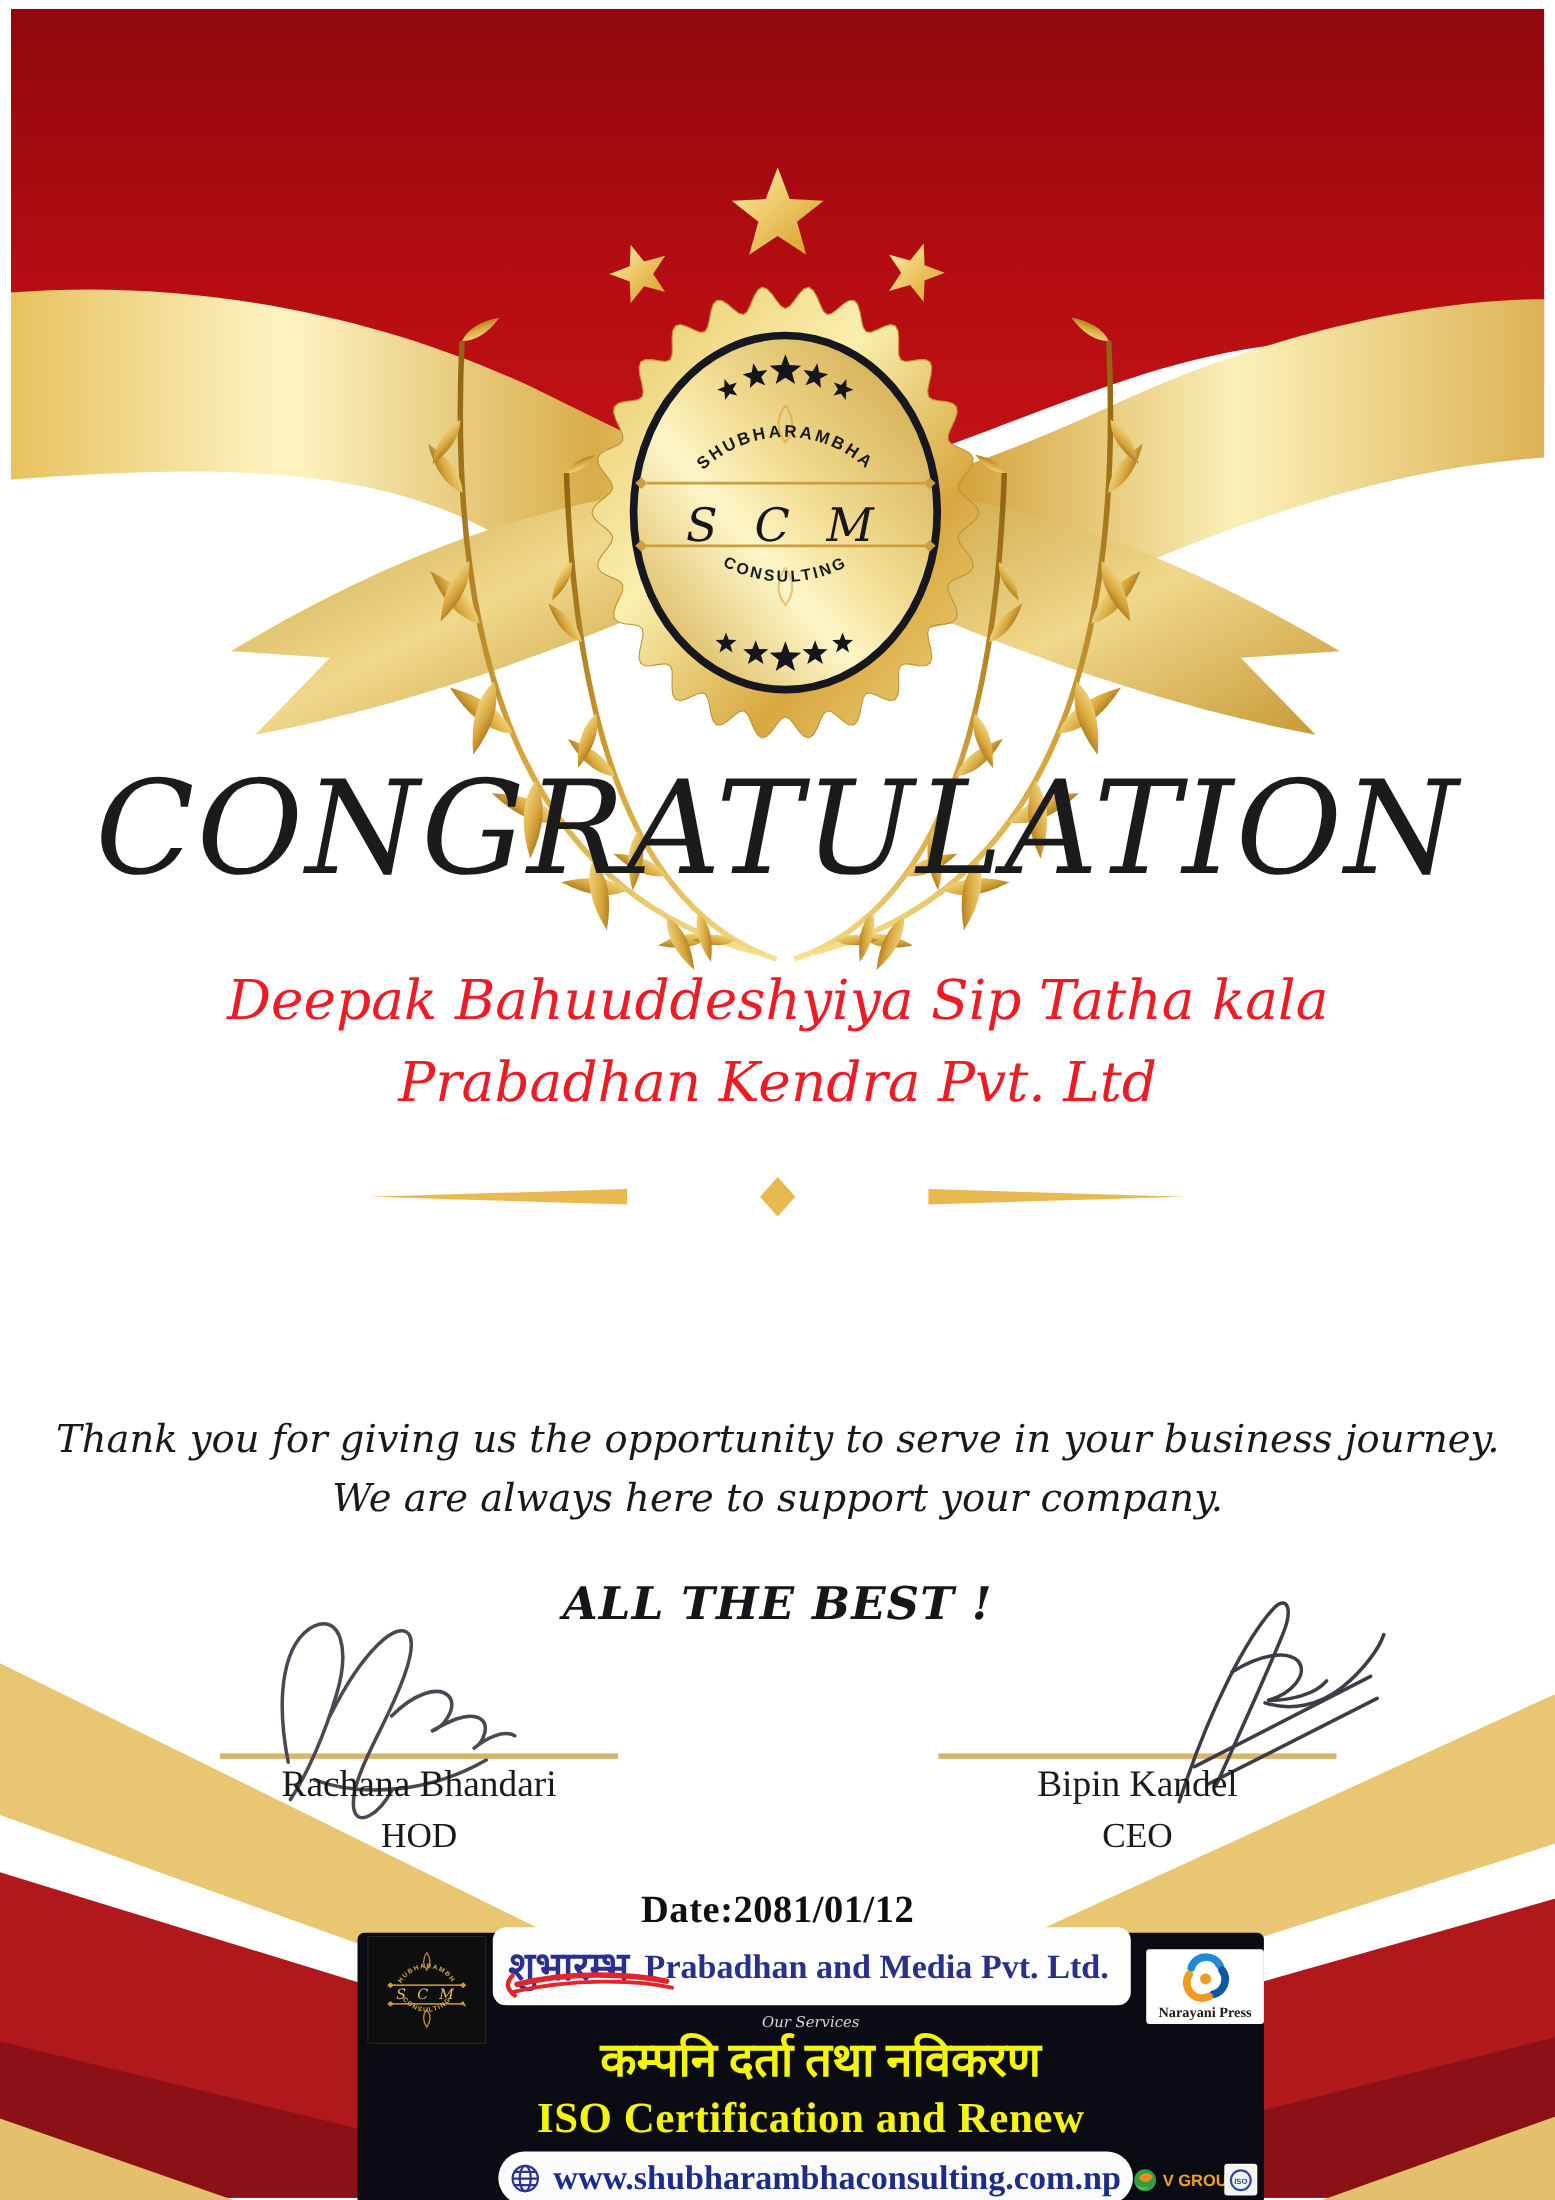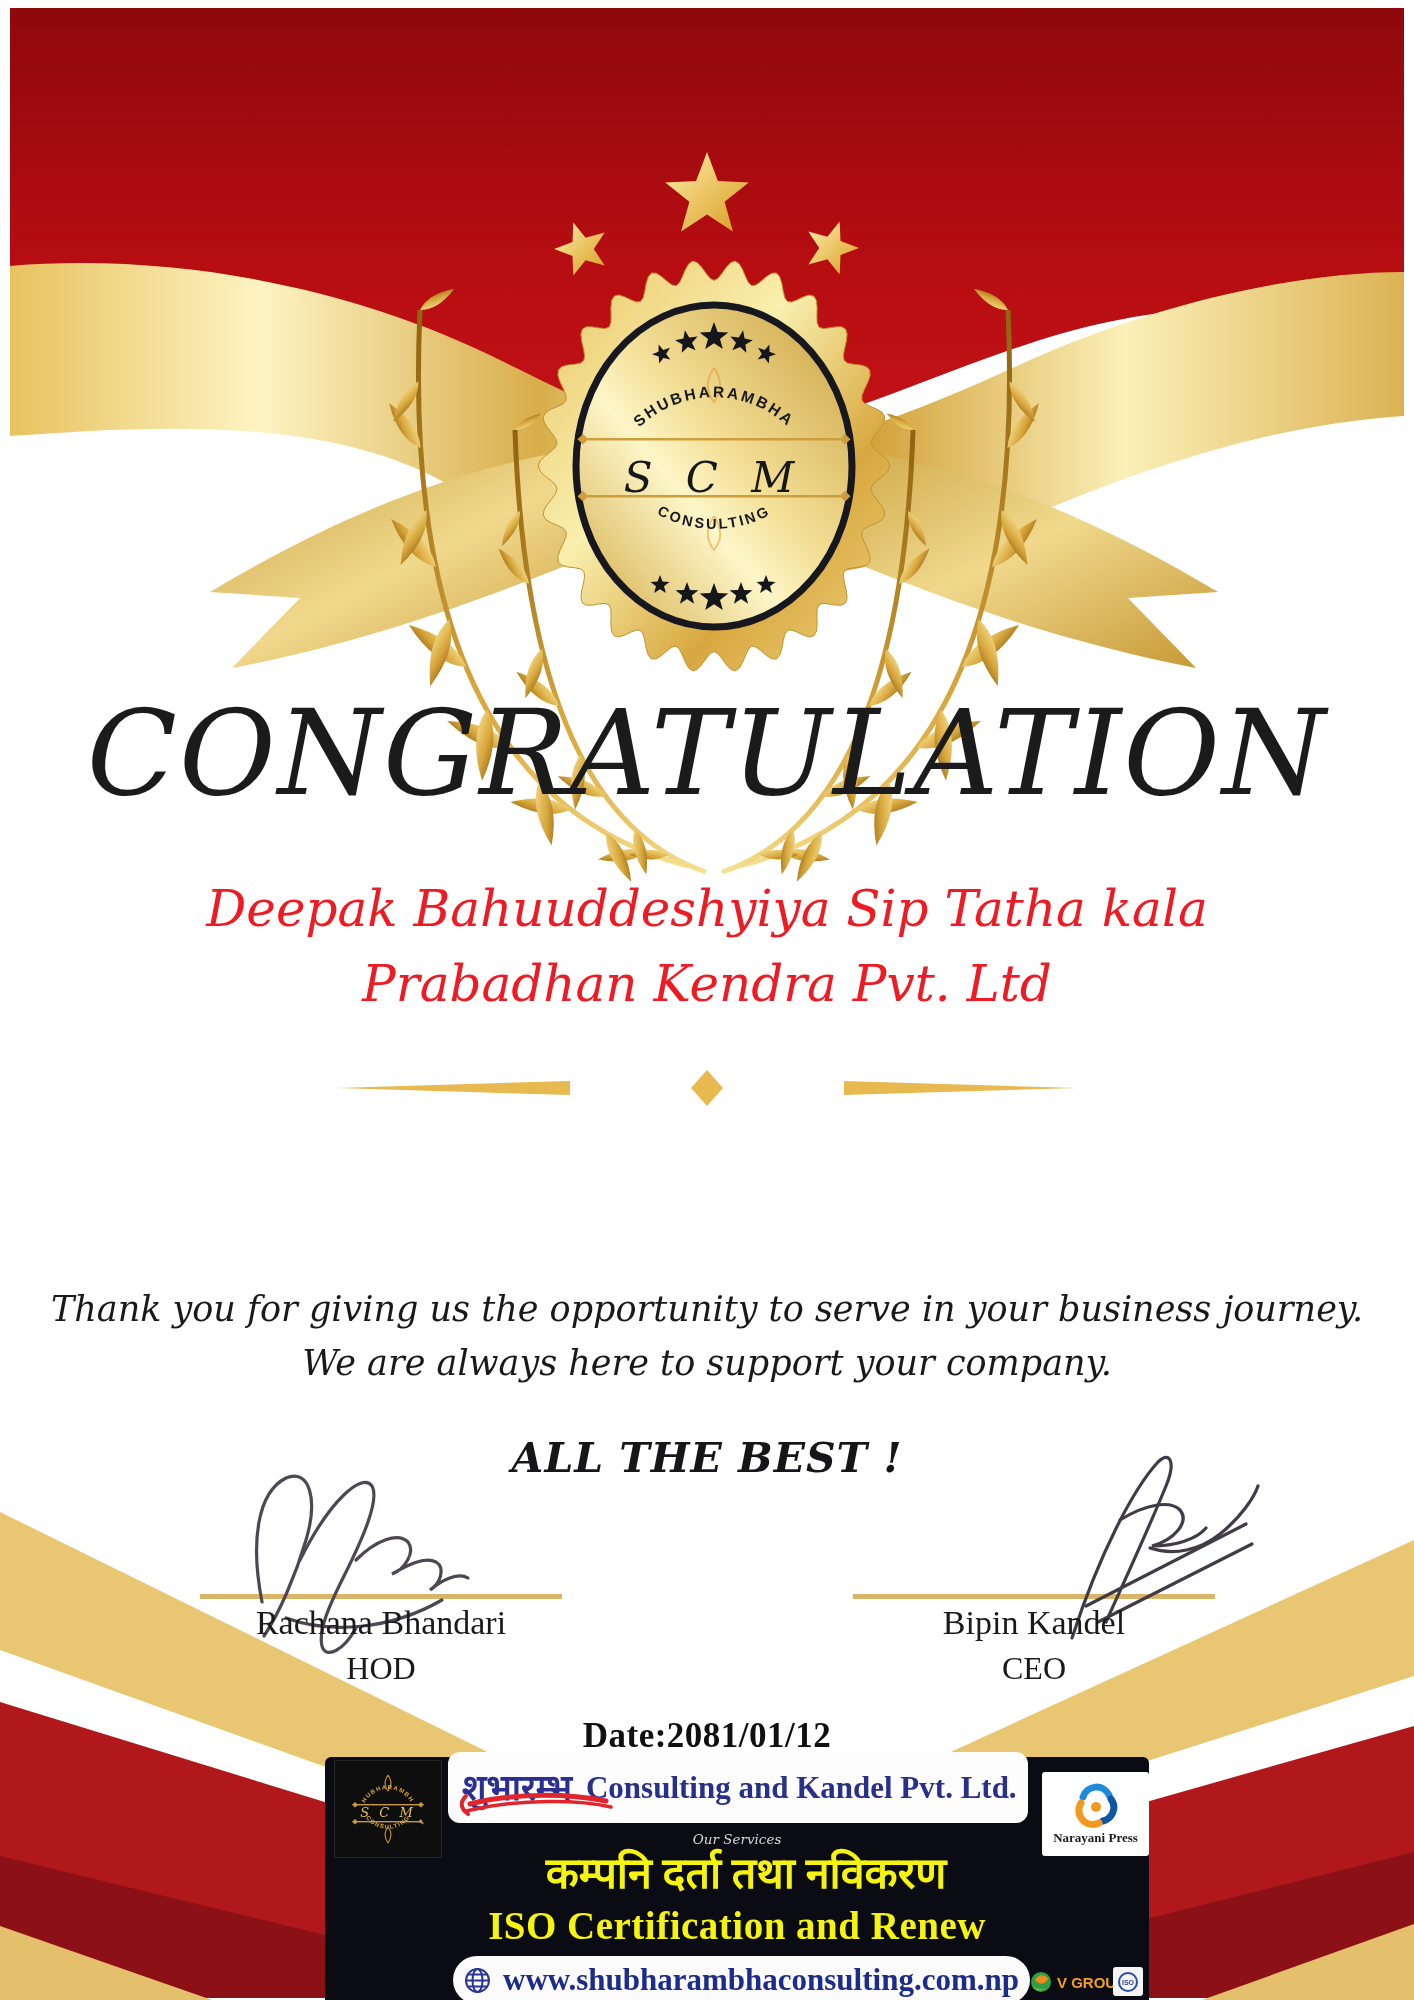--- a/index.html
+++ b/index.html
@@ -41,21 +41,21 @@
   .brand-suffix{margin-left:14px;font-weight:bold;font-size:31px;color:#283089;white-space:nowrap;}
   .services{left:325px;top:1831px;width:824px;text-align:center;font-family:"DejaVu Serif",serif;
             font-style:italic;font-size:13.5px;color:#d8d8d8;z-index:9;}
   .svc1{left:334px;top:1849px;width:824px;text-align:center;font-weight:bold;font-size:43px;
         color:#f4f40e;z-index:9;line-height:1.18;}
   .svc2{left:325px;top:1903px;width:824px;text-align:center;font-weight:bold;font-size:39px;
         color:#f4f40e;letter-spacing:.5px;z-index:9;}
   .web-pill{left:453px;top:1956px;width:577px;height:48px;background:#fbfbfb;border-radius:24px;
         z-index:9;display:flex;align-items:center;justify-content:center;gap:12px;}
   .web-text{font-weight:bold;font-size:31px;color:#1b2c8a;white-space:nowrap;}
-  .press-box{left:1042px;top:1772px;width:107px;height:84px;background:#ffffff;border-radius:3px;
+  .press-box{left:1042px;top:1772px;width:107px;height:68px;background:#ffffff;border-radius:3px;
         z-index:9;display:flex;flex-direction:column;align-items:center;justify-content:center;}
   .press-label{font-weight:bold;font-size:13px;color:#1b1b1b;margin-top:1px;}
   .vgroup{left:1030px;top:1971px;z-index:9;display:flex;align-items:center;gap:5px;}
   .vgroup-label{font-family:"Liberation Sans",sans-serif;font-weight:bold;font-size:15px;color:#f2a024;}
   .iso-badge{left:1113px;top:1967px;width:30px;height:29px;background:#f4f4f4;border-radius:3px;
         z-index:9;display:flex;align-items:center;justify-content:center;}
 </style>
 </head>
 <body>
 
@@ -315,21 +315,21 @@
 
   <div class="abs brand-banner">
     <span class="brand-dev">
       <span>शुभारम्भ</span>
       <svg class="brand-swoosh" width="160" height="30" viewBox="0 0 160 30">
         <path d="M10,6 C4,12 4,18 12,24" stroke="#e1252b" stroke-width="4" fill="none" stroke-linecap="round"></path>
         <path d="M14,14 C60,2 115,4 150,11" stroke="#e1252b" stroke-width="5" fill="none" stroke-linecap="round"></path>
         <path d="M10,21 C65,8 125,10 155,17" stroke="#e1252b" stroke-width="3.5" fill="none" stroke-linecap="round"></path>
       </svg>
     </span>
-    <span class="brand-suffix">Consulting and Kandel Pvt. Ltd.</span>
+    <span class="brand-suffix">Prabadhan and Media Pvt. Ltd.</span>
   </div>
 
   <div class="abs services">Our Services</div>
   <div class="abs svc1">कम्पनि दर्ता तथा नविकरण</div>
   <div class="abs svc2">ISO Certification and Renew</div>
 
   <div class="abs web-pill">
     <svg width="27" height="27" viewBox="0 0 27 27">
       <g stroke="#283593" stroke-width="2" fill="none">
         <circle cx="13.5" cy="13.5" r="11.5"></circle>

